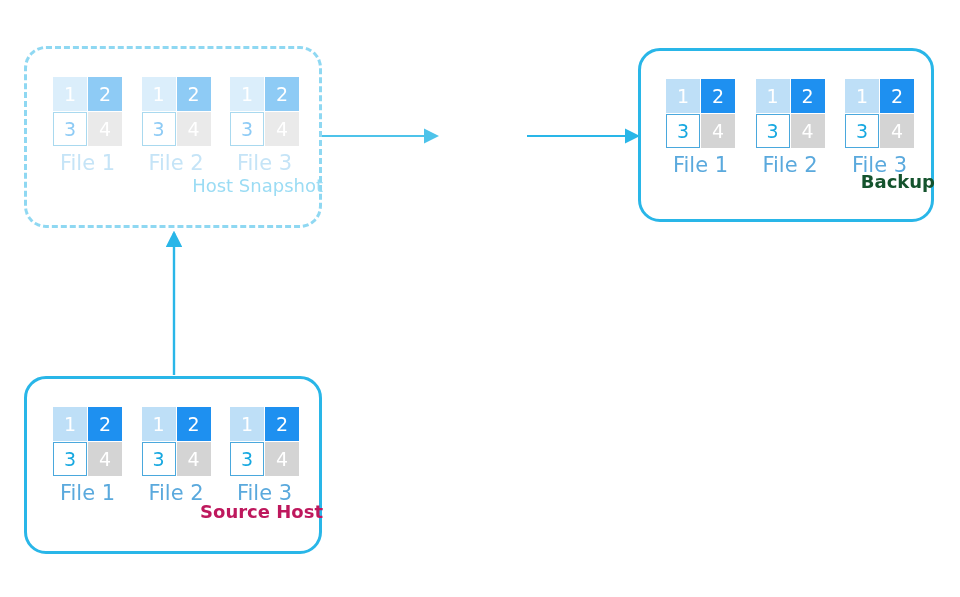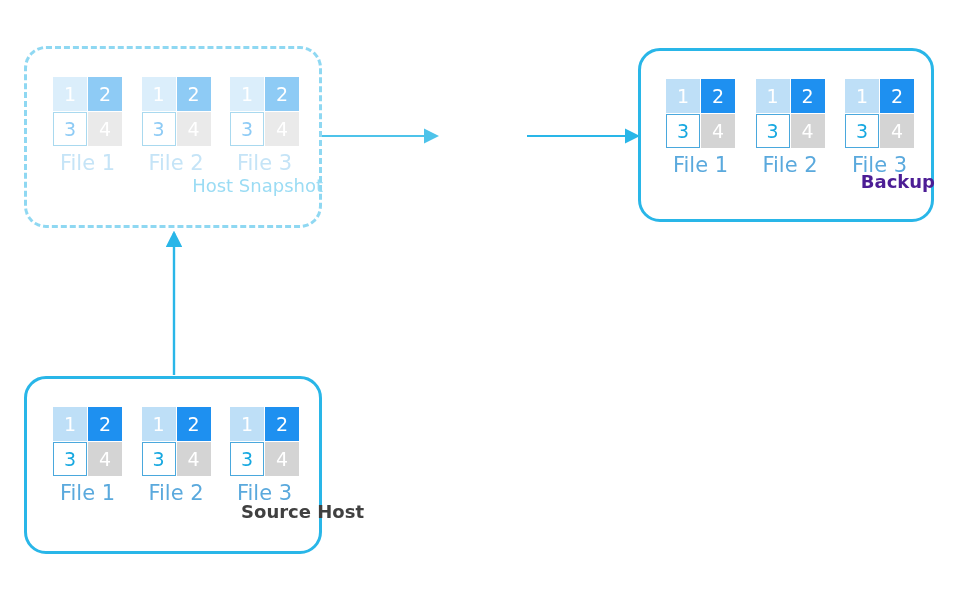--- a/index.html
+++ b/index.html
@@ -85,22 +85,22 @@
   .box-caption {
     position: absolute;
     left: 4px;
     width: 100%;
     text-align: right;
     font-size: 18px;
     font-weight: bold;
     white-space: nowrap;
   }
   #host-snapshot-box .box-caption { top: 126px; color: #9bdcf4; font-weight: normal; }
-  #backup-box .box-caption        { top: 120px; color: #4c1d95; }
-  #source-host-box .box-caption   { top: 122px; color: #404040; margin-left: 41px; }
+  #backup-box .box-caption        { top: 120px; color: #14532d; }
+  #source-host-box .box-caption   { top: 122px; color: #be185d; }
 
   
   #backup-app {
     position: absolute;
     left: 438px;
     top: 96px;
     width: 88px;
     height: 88px;
   }
   #backup-app-icon {

